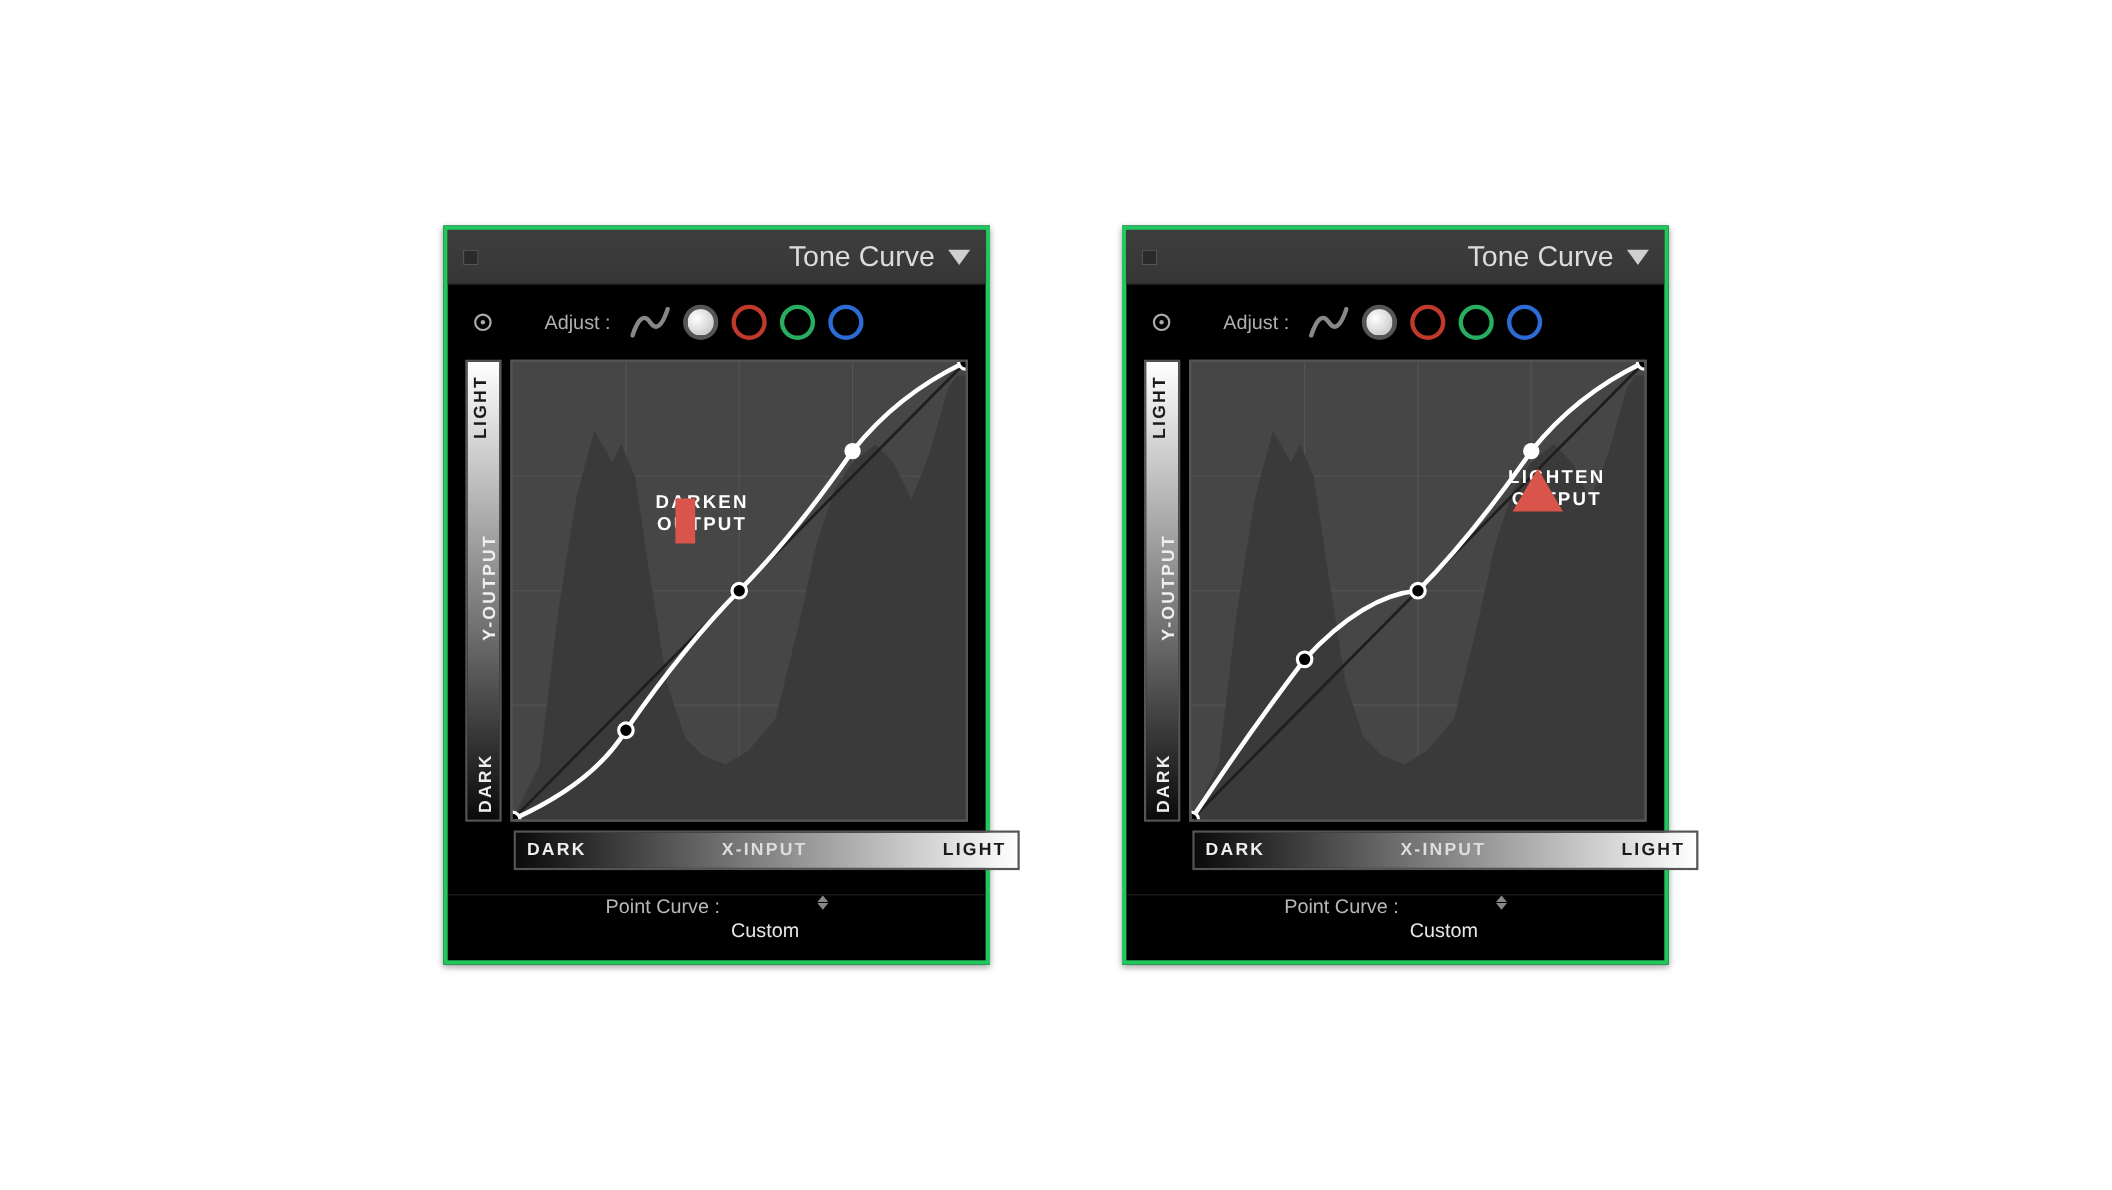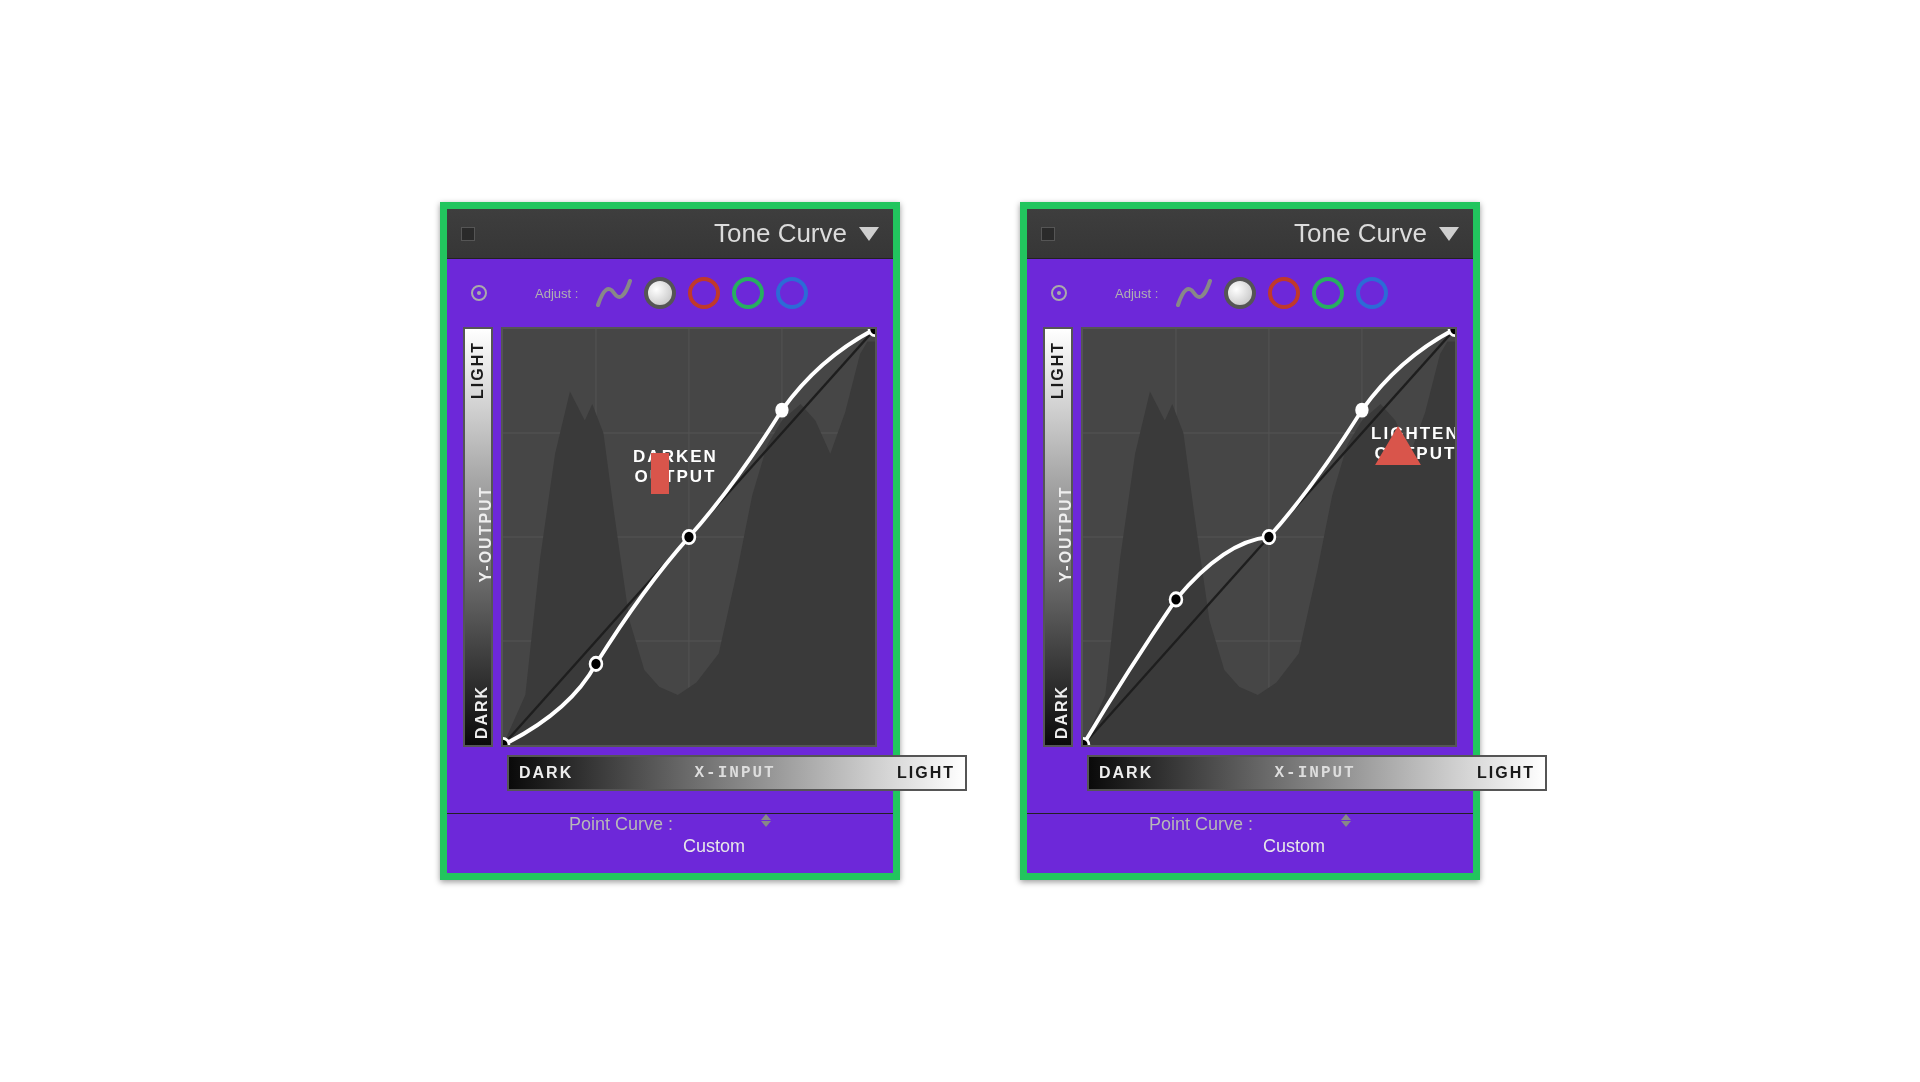--- a/index.html
+++ b/index.html
@@ -6,23 +6,23 @@
   body {
     background: #ffffff;
     font-family: "Helvetica Neue", Arial, sans-serif;
     display: flex;
     justify-content: center;
     align-items: center;
     min-height: 1082px;
     gap: 120px;
   }
   .panel {
-    width: 460px;
-    background: #6d28d9;
-    border: 7px solid #22c55e;
+    width: 497px;
+    background: #000000;
+    border: 4px solid #22c55e;
     box-shadow: 0 2px 6px rgba(0,0,0,0.4);
     position: relative;
   }
   .panel-header {
     height: 50px;
     background: linear-gradient(#3e3e3e, #363636);
     display: flex;
     align-items: center;
     justify-content: space-between;
     padding: 0 14px;
@@ -59,21 +59,21 @@
     border: 2px solid #aaa;
     position: relative;
     display:flex;align-items:center;justify-content:center;
   }
   .target-icon::after {
     content:"";
     width:4px;height:4px;border-radius:50%;background:#aaa;
   }
   .adjust-label {
     color: #b0b0b0;
-    font-size: 13px;
+    font-size: 18px;
     font-weight: 300;
     margin-left: 36px;
   }
   .rgb-icon {
     width: 36px; height: 28px;
     position: relative;
     margin-left: 6px;
   }
   .rgb-icon svg { width:100%; height:100%; }
   .channel-dot {
@@ -133,21 +133,21 @@
     width: 460px;
     background: linear-gradient(to right, #0a0a0a, #fff);
     border: 2px solid #555;
     position: relative;
     display:flex;align-items:center;justify-content:space-between;
     padding:0 10px;
     font-family: Arial, sans-serif;
     font-weight:600; letter-spacing:2px; font-size:16px;
   }
   .x-axis-gradient .xdark { color:#eee;}
-  .x-axis-gradient .xmid { color:#ddd;font-family:Liberation Mono, monospace;}
+  .x-axis-gradient .xmid { color:#ddd;}
   .x-axis-gradient .xlight { color:#1a1a1a;}
 
   .footer {
     border-top: 1px solid #222;
     margin-top: 22px;
     height: 60px;
     display:flex;align-items:flex-start;justify-content:center;gap:10px;
     color:#b8b8b8;font-size:18px;font-weight:300;
   }
   .footer .pc-value { color:#e8e8e8;margin-top:22px; }

